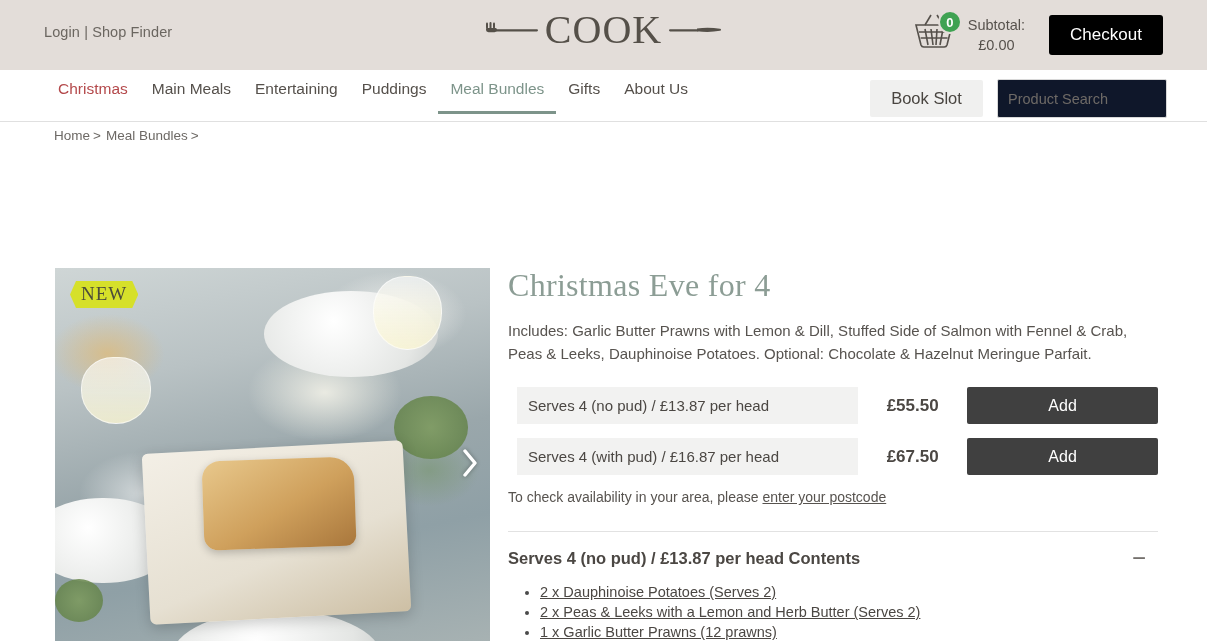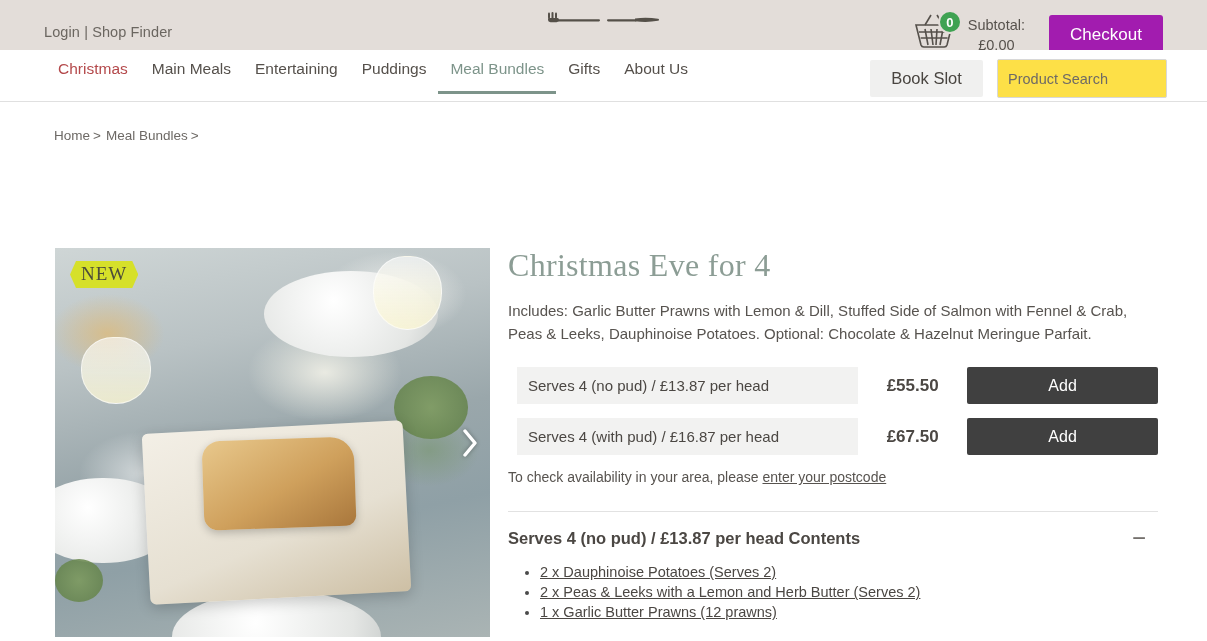--- a/index.html
+++ b/index.html
@@ -7,21 +7,21 @@
     width: 1207px; height: 641px;
     overflow: hidden;
     background: #ffffff;
     font-family: "Liberation Sans", sans-serif;
     color: #4a4a4a;
   }
 
   
   .topbar {
     position: relative;
-    height: 50px;
+    height: 70px;
     background: #e3ddd9;
     display: flex;
     align-items: center;
   }
   .topbar-left {
     position: absolute; left: 44px; top: 24px;
     font-size: 14.5px; color: #6b6660; letter-spacing: .1px;
   }
   .topbar-left span { cursor: pointer; }
   .logo {
@@ -50,21 +50,21 @@
   }
   .subtotal {
     font-size: 14.5px; color: #57524d; line-height: 1.35;
     text-align: center; padding-top: 3px;
   }
   .subtotal .amt { display: block; font-weight: normal; }
 
   .checkout-btn {
     position: absolute; right: 44px; top: 15px;
     width: 114px; height: 40px;
-    background: #a21caf; border: none; border-radius: 3px;
+    background: #000000; border: none; border-radius: 3px;
     color: #fff; font-size: 17px;
     font-family: "Liberation Sans", sans-serif;
     cursor: pointer;
   }
 
   
   .navbar {
     position: relative;
     height: 52px;
     background: #fff;
@@ -90,21 +90,21 @@
   }
   .book-slot {
     width: 113px; height: 37px;
     background: #f0f0ef; border: none; border-radius: 2px;
     font-size: 16.5px; color: #494540; cursor: pointer;
     font-family: "Liberation Sans", sans-serif;
   }
   .search-box {
     width: 170px; height: 39px;
     border: 1px solid #d8d8d8; border-radius: 2px;
-    background: #fde047;
+    background: #0f172a;
     display: flex; align-items: center;
     padding: 0 8px 0 10px;
   }
   .search-box input {
     flex: 1; border: none; outline: none;
     font-size: 14.5px; color: #6e6a66;
     font-family: "Liberation Sans", sans-serif;
     background: transparent;
   }
   .search-box input::placeholder { color: #6e6a66; }
@@ -266,20 +266,21 @@
   <div class="logo">
     <svg class="cutlery" width="52" height="20" viewBox="0 0 52 20">
       <g fill="#555049">
         <rect x="0" y="2.5" width="2" height="6" rx="1"></rect>
         <rect x="3.5" y="2" width="2" height="7" rx="1"></rect>
         <rect x="7" y="2.5" width="2" height="6" rx="1"></rect>
         <path d="M0.5 8 h9 q1.5 0 1.5 2 t-2.5 2.2 h-6 q-2.5 -0.2 -2.5 -2.2 t0.5 -2z"></path>
         <rect x="9" y="9.2" width="43" height="2.2" rx="1.1"></rect>
       </g>
     </svg>
+    <div class="logo-word">COOK</div>
     <svg class="cutlery" width="52" height="20" viewBox="0 0 52 20">
       <g fill="#555049">
         <rect x="0" y="9.2" width="30" height="2.2" rx="1.1"></rect>
         <path d="M28 8.4 q12 -1.6 23 0.4 q1 0.2 1 1 q0 0.8 -1 1 q-11 2 -23 0.4z"></path>
       </g>
     </svg>
   </div>
 
   <div class="basket-area">
     <div class="basket-icon-wrap">

